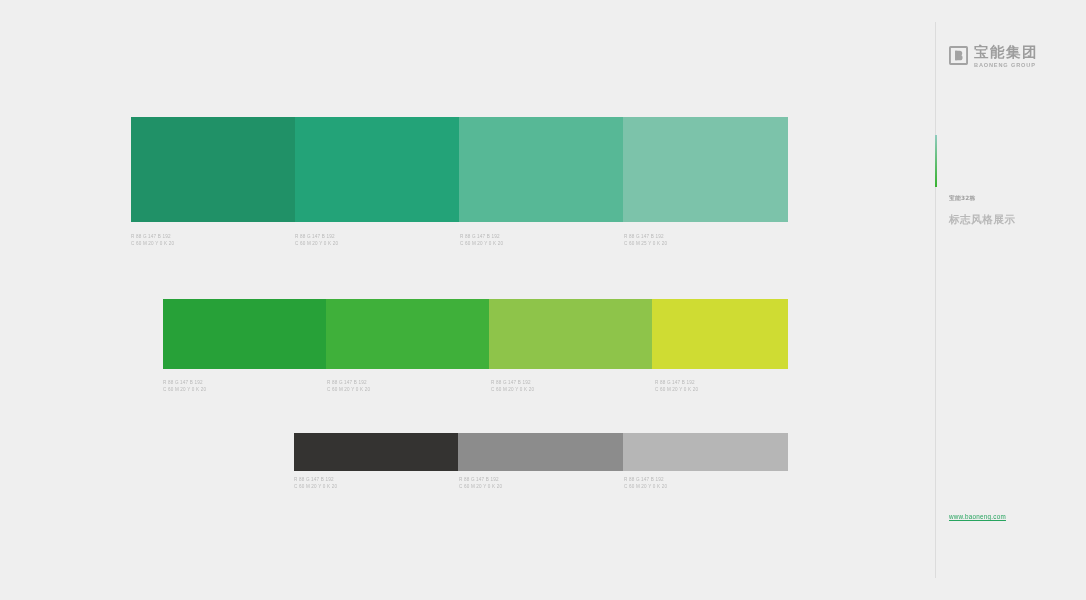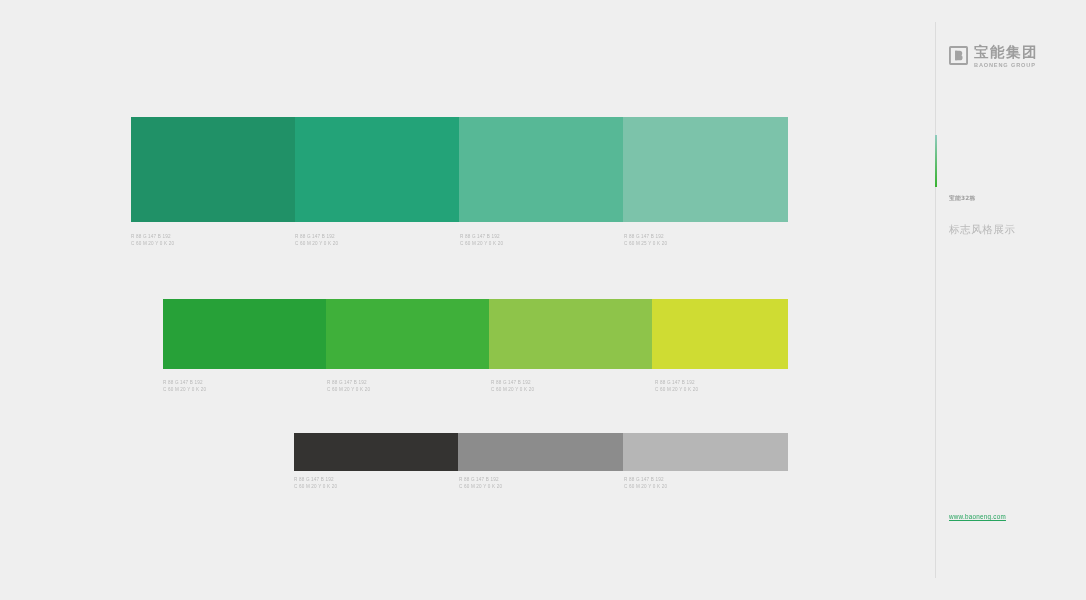--- a/index.html
+++ b/index.html
@@ -165,26 +165,27 @@
     display: block;
     font-size: 5.8px;
     line-height: 9px;
     color: #9f9f9f;
     font-weight: 700;
     letter-spacing: 0.2px;
     font-family: "DejaVu Sans", sans-serif;
   }
   #sub-title {
     display: block;
-    margin-top: 19px;
+    margin-top: 9px;
     font-size: 10.5px;
     line-height: 14px;
     color: #b8b8b8;
     letter-spacing: 0.6px;
     font-family: "DejaVu Sans", sans-serif;
+    font-weight: bold;
   }
 
   
   #footer-url {
     position: absolute;
     left: 14px;
     top: 490px;
     font-size: 6.3px;
     line-height: 9px;
     color: #27a45f;

